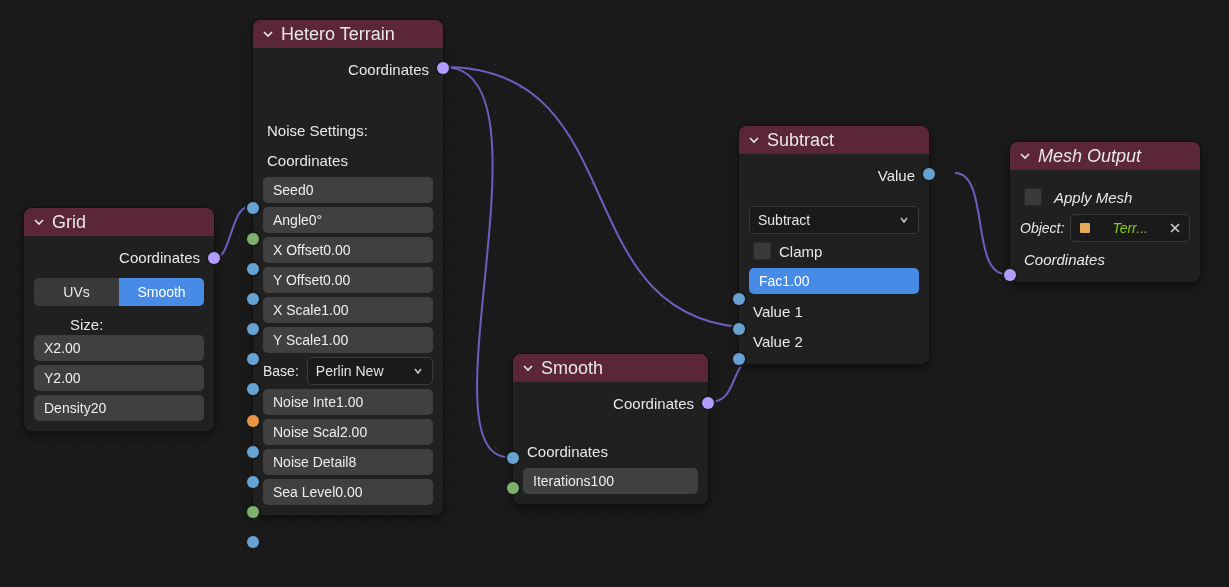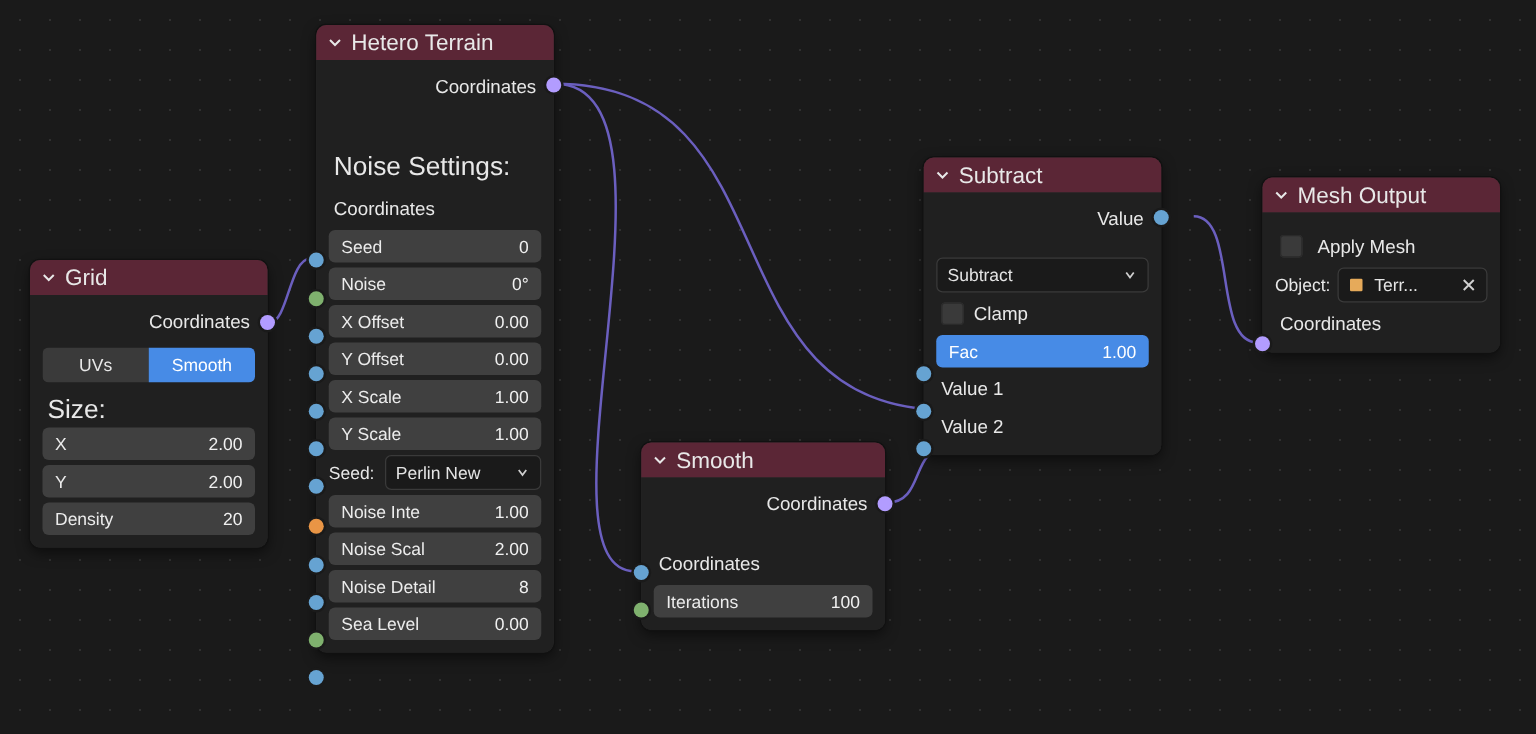--- a/index.html
+++ b/index.html
@@ -57,41 +57,40 @@
     display:flex;
     align-items:center;
     gap:8px;
     min-height:26px;
     position:relative;
   }
   .row + .row { margin-top:4px; }
   .out-row { justify-content:flex-end; padding-right:4px; font-size:15px; }
   .in-row  { justify-content:flex-start; padding-left:4px; font-size:15px; }
   .lbl { color:#e8e8e8; }
-  .section-lbl { color:#e8e8e8; padding:4px 0 2px 4px; font-size:21px; }
+  .section-lbl { color:#e8e8e8; padding:4px 0 2px 4px; font-size:15px; }
   .sock-vec   { background:#b29cff; } 
   .sock-fac   { background:#66a3d2; } 
   .sock-float { background:#7fb16e; } 
   .sock-col   { background:#e99545; } 
   .sock-square { border-radius:2px; width:11px; height:11px; }
 
   
   .edge-sock {
     position:absolute; width:12px; height:12px; border-radius:50%;
     box-shadow:0 0 0 2px #1a1a1a;
   }
 
   
   .numfield {
     background:#404040;
     border-radius:5px;
     height:26px;
     display:flex;
     align-items:center;
-    justify-content:space-between;
     padding:0 10px;
     color:#ececec;
     flex:1;
     font-size:14px;
   }
   .numfield .k { color:#ececec; }
   .numfield .v { color:#f0f0f0; }
   .numfield.selected { background:#478be6; color:#fff; }
   .numfield.selected .k, .numfield.selected .v { color:#fff; }
 
@@ -125,21 +124,21 @@
     box-shadow:inset 0 0 0 1px #2a2a2a;
     flex:0 0 18px;
   }
 
   .obj-ref {
     background:#1a1a1a; border:1px solid #3a3a3a; border-radius:5px;
     height:28px; display:flex; align-items:center; gap:6px; padding:0 6px;
     flex:1; font-size:14px;
   }
   .obj-ref .icon { width:16px; height:16px; display:flex; align-items:center; justify-content:center; }
-  .obj-ref .txt { flex:1; color:#e5e5e5; overflow:hidden; text-overflow:ellipsis; white-space:nowrap; }
+  .obj-ref .txt { flex:1; color:#84cc16; overflow:hidden; text-overflow:ellipsis; white-space:nowrap;text-align:center; }
   .obj-ref .close { width:16px; height:16px; color:#cfcfcf; display:flex; align-items:center; justify-content:center; }
 
 </style>
 </head>
 <body>
 
 <svg class="wires">
 
   <path d="M 216 258 C 230 258, 232 207, 248 207" stroke="#6b5fbf" stroke-width="2" fill="none"></path>
 
@@ -167,21 +166,21 @@
     </div>
     <div style="height:8px;"></div>
     <div class="btn-group">
       <div class="btn">
           <span>UVs</span>
         </div>
       <div class="btn active">
           <span>Smooth</span>
         </div>
     </div>
-    <div class="section-lbl" style="margin-top:6px;">Size:</div>
+    <div class="section-lbl" style="margin-top:6px;margin-left:32px;">Size:</div>
     <div class="row">
         <div class="numfield">
           <span class="k">X</span>
           <span class="v">2.00</span>
         </div>
       </div>
     <div class="row">
         <div class="numfield">
           <span class="k">Y</span>
           <span class="v">2.00</span>
@@ -219,21 +218,21 @@
       <span class="lbl">Coordinates</span>
     </div>
     <div class="row">
         <div class="numfield">
           <span class="k">Seed</span>
           <span class="v">0</span>
         </div>
       </div>
     <div class="row">
         <div class="numfield">
-          <span class="k">Noise</span>
+          <span class="k">Angle</span>
           <span class="v">0°</span>
         </div>
       </div>
     <div class="row">
         <div class="numfield">
           <span class="k">X Offset</span>
           <span class="v">0.00</span>
         </div>
       </div>
     <div class="row">
@@ -248,21 +247,21 @@
           <span class="v">1.00</span>
         </div>
       </div>
     <div class="row">
         <div class="numfield">
           <span class="k">Y Scale</span>
           <span class="v">1.00</span>
         </div>
       </div>
     <div class="row">
-      <span class="lbl" style="flex:0 0 auto;">Seed:</span>
+      <span class="lbl" style="flex:0 0 auto;">Base:</span>
       <div class="dropdown">
         <span>Perlin New</span>
         <span class="chev">
             <svg width="12" height="12" viewBox="0 0 12 12">
               <path d="M3 4 L6 8 L9 4" stroke="#cfcfcf" stroke-width="1.4" fill="none"></path>
             </svg>
           </span>
       </div>
     </div>
     <div class="row">
@@ -375,21 +374,21 @@
     <div class="row in-row">
         <span class="lbl">Value 2</span>
       </div>
   </div>
   <span class="edge-sock sock-fac" style="right:-6px; top:42px;"></span>
   <span class="edge-sock sock-fac" style="left:-6px; top:167px;"></span>
   <span class="edge-sock sock-fac" style="left:-6px; top:197px;"></span>
   <span class="edge-sock sock-fac" style="left:-6px; top:227px;"></span>
 </div>
 
-<div class="node" style="left:1010px; top:142px; width:190px;">
+<div class="node" style="left:1010px; top:142px; width:190px;font-style:italic;">
   <div class="node-header">
     <span class="chev">
         <svg width="14" height="14" viewBox="0 0 14 14">
           <path d="M3 5 L7 9 L11 5" stroke="#e8e8e8" stroke-width="1.6" fill="none"></path>
         </svg>
       </span>
     <span class="lbl">Mesh Output</span>
   </div>
   <div class="node-body">
     <div style="height:6px;"></div>

